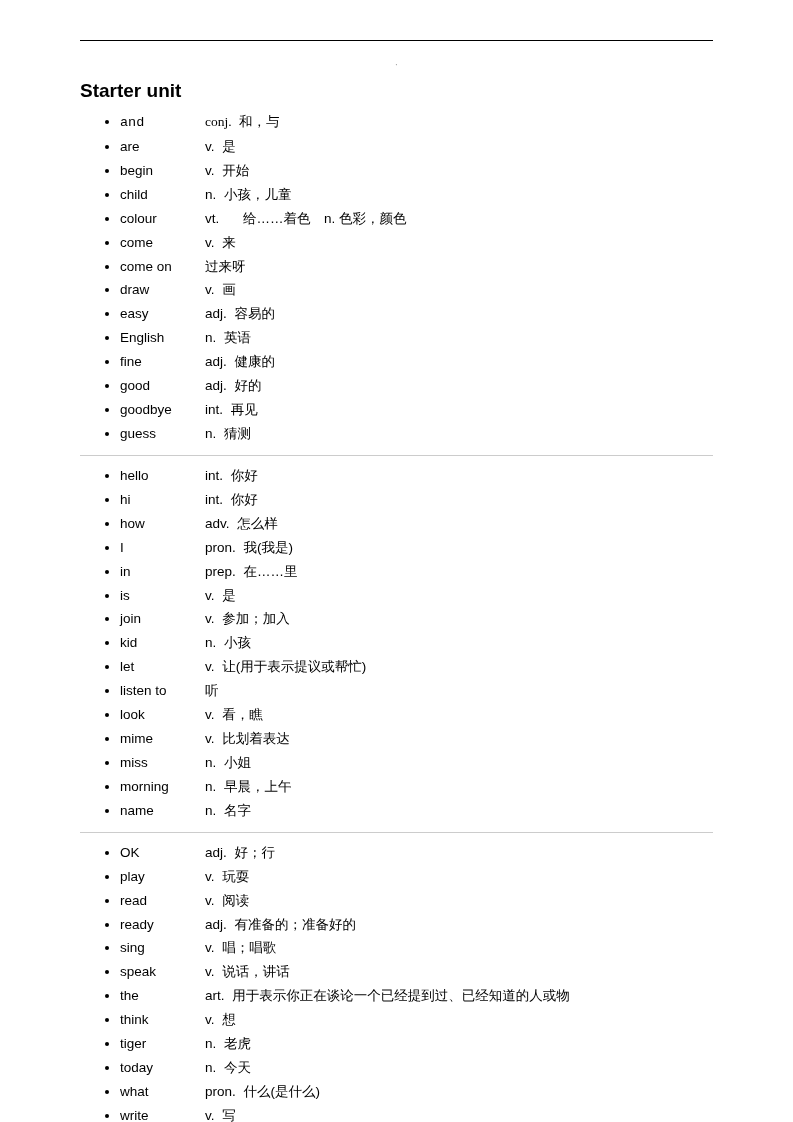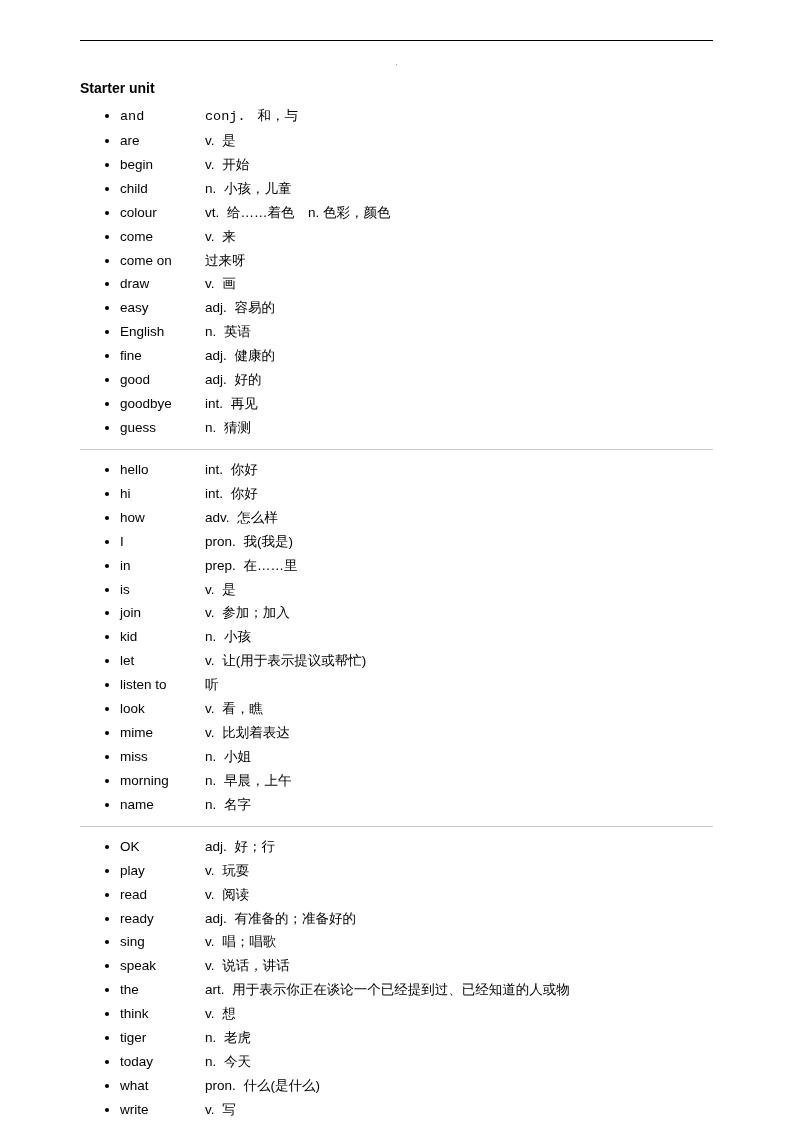--- a/index.html
+++ b/index.html
@@ -26,21 +26,21 @@
     .grade-title {
       font-style: italic;
       font-weight: bold;
       font-size: 14px;
       margin-bottom: 4px;
       font-family: Arial, sans-serif;
     }
 
     .unit-title {
       font-weight: bold;
-      font-size: 14px;
+      font-size: 19px;
       margin-bottom: 10px;
       font-family: Arial, sans-serif;
     }
 
     .vocab-section {
       margin-bottom: 0;
     }
 
     .vocab-list {
       list-style: disc;
@@ -74,25 +74,25 @@
 <div class="top-line"></div>
 
 <p class="dot-line">·</p>
 
 <div class="vocab-section">
   <div class="unit-title">Starter unit</div>
 </div>
 
 <div>
   <ul class="vocab-list">
-  <li><span style="display: inline-block; min-width: 85px; font-family: Liberation Mono, monospace;">and</span><span style="font-family: Liberation Mono, monospace; margin-right: 4px;">conj. </span><span style="font-family: Arial, sans-serif;">和，与</span></li>
+  <li><span style="display: inline-block; min-width: 85px; font-family: Liberation Mono, monospace;">and</span><span style="font-family: Liberation Serif, serif; margin-right: 4px;">conj. </span><span style="font-family: Arial, sans-serif;">和，与</span></li>
       <li><span style="display: inline-block; min-width: 85px; font-family: Arial, sans-serif;">are</span><span style="font-family: Arial, sans-serif; margin-right: 4px;">v. </span><span style="font-family: Arial, sans-serif;">是</span></li>
       <li><span style="display: inline-block; min-width: 85px; font-family: Arial, sans-serif;">begin</span><span style="font-family: Arial, sans-serif; margin-right: 4px;">v. </span><span style="font-family: Arial, sans-serif;">开始</span></li>
       <li><span style="display: inline-block; min-width: 85px; font-family: Arial, sans-serif;">child</span><span style="font-family: Arial, sans-serif; margin-right: 4px;">n. </span><span style="font-family: Arial, sans-serif;">小孩，儿童</span></li>
-      <li><span style="display: inline-block; min-width: 85px; font-family: Arial, sans-serif;">colour</span><span style="font-family: Arial, sans-serif; margin-right: 4px;">vt. </span><span style="font-family: Arial, sans-serif;">给……着色　n. 色彩，颜色</span></li>
+      <li><span style="display: inline-block; min-width: 85px; font-family: Arial, sans-serif;">colour</span><span style="font-family: Arial, sans-serif; margin-right: 20px;">vt. </span><span style="font-family: Arial, sans-serif;">给……着色　n. 色彩，颜色</span></li>
       <li><span style="display: inline-block; min-width: 85px; font-family: Arial, sans-serif;">come</span><span style="font-family: Arial, sans-serif; margin-right: 4px;">v. </span><span style="font-family: Arial, sans-serif;">来</span></li>
       <li><span style="display: inline-block; min-width: 85px; font-family: Arial, sans-serif;">come on</span><span style="font-family: Arial, sans-serif;">过来呀</span></li>
       <li><span style="display: inline-block; min-width: 85px; font-family: Arial, sans-serif;">draw</span><span style="font-family: Arial, sans-serif; margin-right: 4px;">v. </span><span style="font-family: Arial, sans-serif;">画</span></li>
       <li><span style="display: inline-block; min-width: 85px; font-family: Arial, sans-serif;">easy</span><span style="font-family: Arial, sans-serif; margin-right: 4px;">adj. </span><span style="font-family: Liberation Serif, serif;">容易的</span></li>
       <li><span style="display: inline-block; min-width: 85px; font-family: Arial, sans-serif;">English</span><span style="font-family: Arial, sans-serif; margin-right: 4px;">n. </span><span style="font-family: Arial, sans-serif;">英语</span></li>
       <li><span style="display: inline-block; min-width: 85px; font-family: Arial, sans-serif;">fine</span><span style="font-family: Arial, sans-serif; margin-right: 4px;">adj. </span><span style="font-family: Arial, sans-serif;">健康的</span></li>
       <li><span style="display: inline-block; min-width: 85px; font-family: Arial, sans-serif;">good</span><span style="font-family: Arial, sans-serif; margin-right: 4px;">adj. </span><span style="font-family: Arial, sans-serif;">好的</span></li>
       <li><span style="display: inline-block; min-width: 85px; font-family: Arial, sans-serif;">goodbye</span><span style="font-family: Arial, sans-serif; margin-right: 4px;">int. </span><span style="font-family: Arial, sans-serif;">再见</span></li>
       <li><span style="display: inline-block; min-width: 85px; font-family: Arial, sans-serif;">guess</span><span style="font-family: Arial, sans-serif; margin-right: 4px;">n. </span><span style="font-family: Arial, sans-serif;">猜测</span></li>
     </ul>

